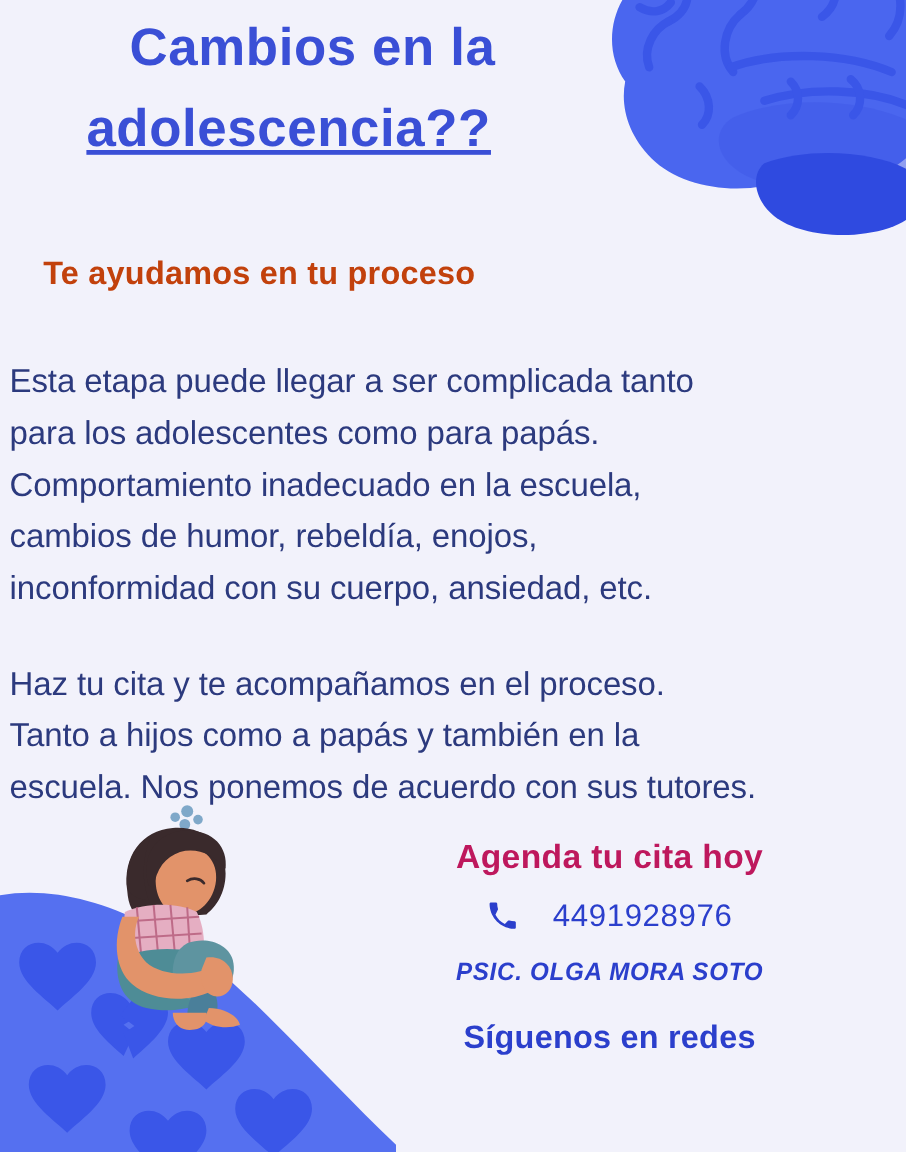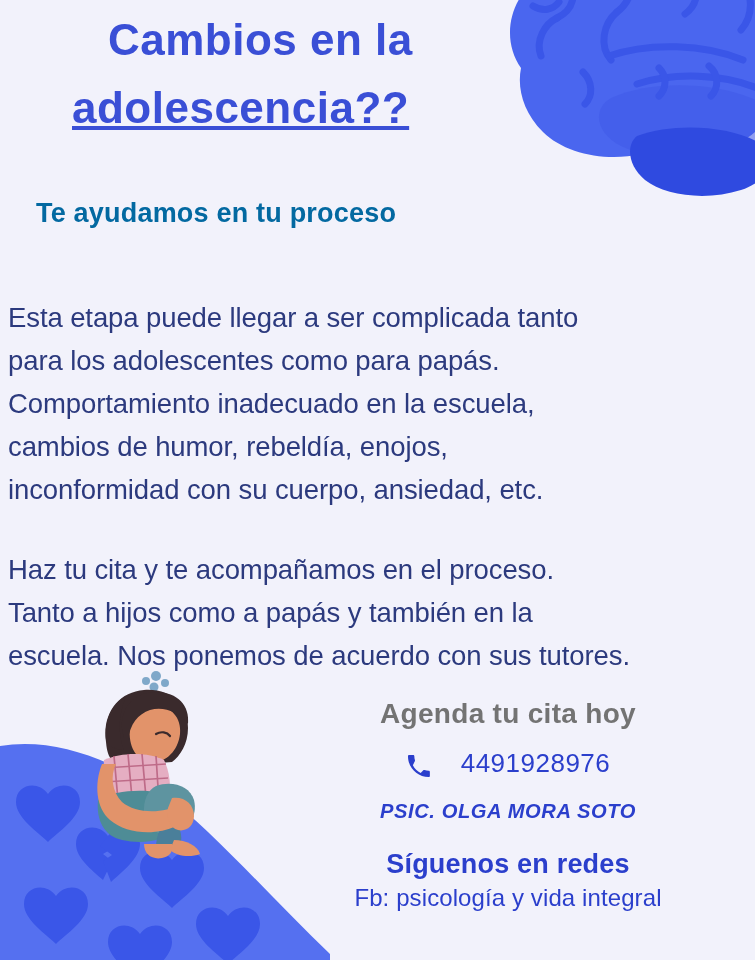--- a/index.html
+++ b/index.html
@@ -61,22 +61,22 @@
     line-height: 1.55;
     letter-spacing: 0.5px;
     z-index: 4;
   }
   .title .ln { display:block;margin-left:38px; }
   .title .ln2 { margin-left: 2px; text-decoration: underline; }
 
   .subtitle {
     position: absolute;
     left: 36px;
-    top: 198px;
-    color: #0369a1;
+    top: 213px;
+    color: #c2410c;
     font-size: 27px;
     font-weight: 700;
     letter-spacing: 0.2px;
     z-index: 4;
   }
 
   .para {
     position: absolute;
     left: 8px;
     color: #2c3a7e;
@@ -92,29 +92,29 @@
   
   .contact {
     position: absolute;
     left: 262px;
     top: 698px;
     width: 492px;
     z-index: 5;
     text-align: center;
   }
   .agenda {
-    color: #737373;
+    color: #be185d;
     font-size: 28px;
     font-weight: 700;
     letter-spacing: 0.3px;
   }
   .phone-row {
     margin-top: 18px;
     display: flex;
-    align-items: flex-end;
+    align-items: center;
     justify-content: center;
     gap: 30px;
   }
   .phone-icon { width: 25px; height: 25px; display:block; }
   .phone-num {
     color: #2b3fcc;
     font-size: 26px;
     letter-spacing: 0.5px;
   }
   .psic {
@@ -258,16 +258,15 @@
 
     <div class="phone-row">
       <svg class="phone-icon" viewBox="0 0 24 24" xmlns="http://www.w3.org/2000/svg">
         <path fill="#2b3fcc" d="M6.6 10.8c1.6 3.2 4.3 5.8 7.5 7.4l2.5-2.5c.3-.3.8-.4 1.2-.3 1.2.4 2.6.6 4 .6.6 0 1.1.5 1.1 1.1V21c0 .6-.5 1.1-1.1 1.1C10.9 22.1 1.9 13.1 1.9 2.1 1.9 1.5 2.4 1 3 1h3.9c.6 0 1.1.5 1.1 1.1 0 1.4.2 2.7.6 4 .1.4 0 .9-.3 1.2L6.6 10.8z"></path>
       </svg>
       <span class="phone-num">4491928976</span>
     </div>
 
     <div class="psic">PSIC. OLGA MORA SOTO</div>
     <div class="siguenos">Síguenos en redes</div>
-    <div class="fb">Fb: psicología y vida integral</div>
   </div>
 
 </div>
 
 </body></html>

